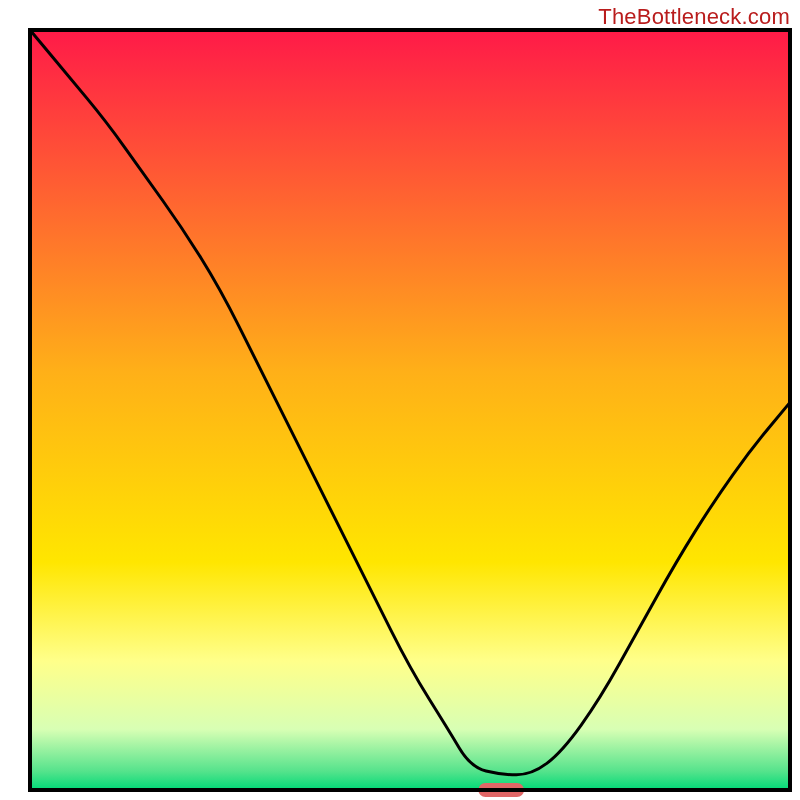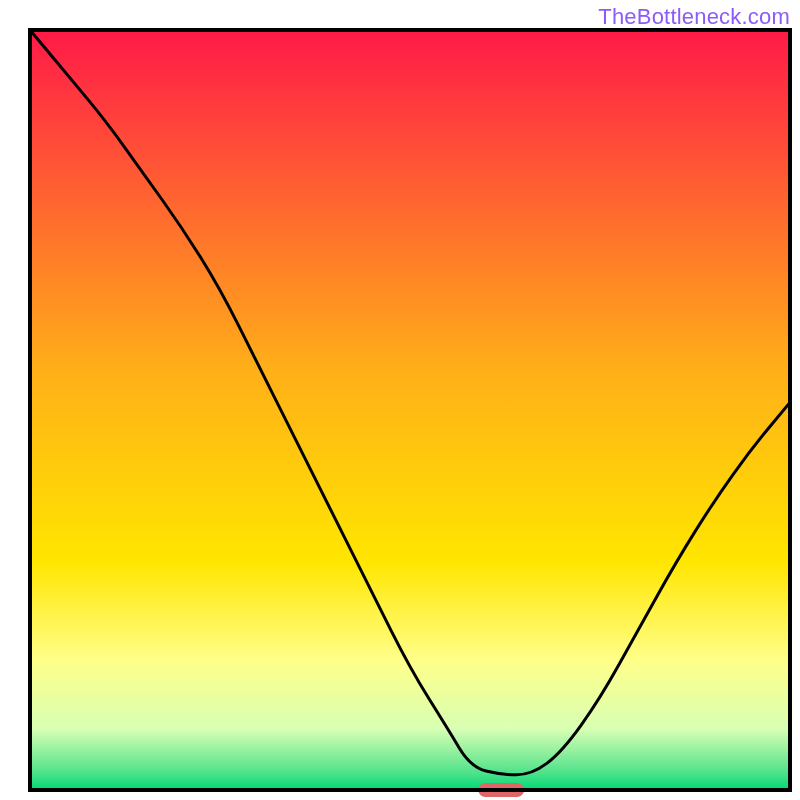--- a/index.html
+++ b/index.html
@@ -13,21 +13,21 @@
   .wrap {
     position: relative;
     width: 800px;
     height: 800px;
   }
   .attribution {
     position: absolute;
     top: 4px;
     right: 10px;
     font-size: 22px;
-    color: #8b5cf6;
+    color: #b91c1c;
     font-weight: 500;
     letter-spacing: 0.2px;
   }
   svg {
     display: block;
   }
 </style>
 </head>
 <body>
 <div class="wrap">

